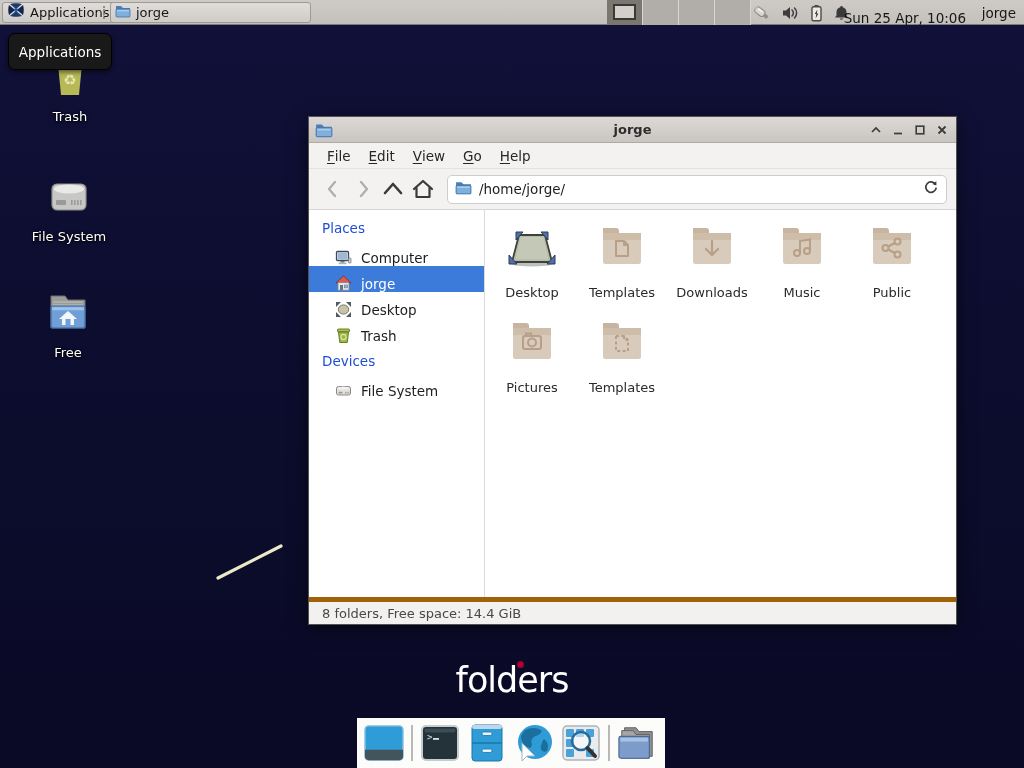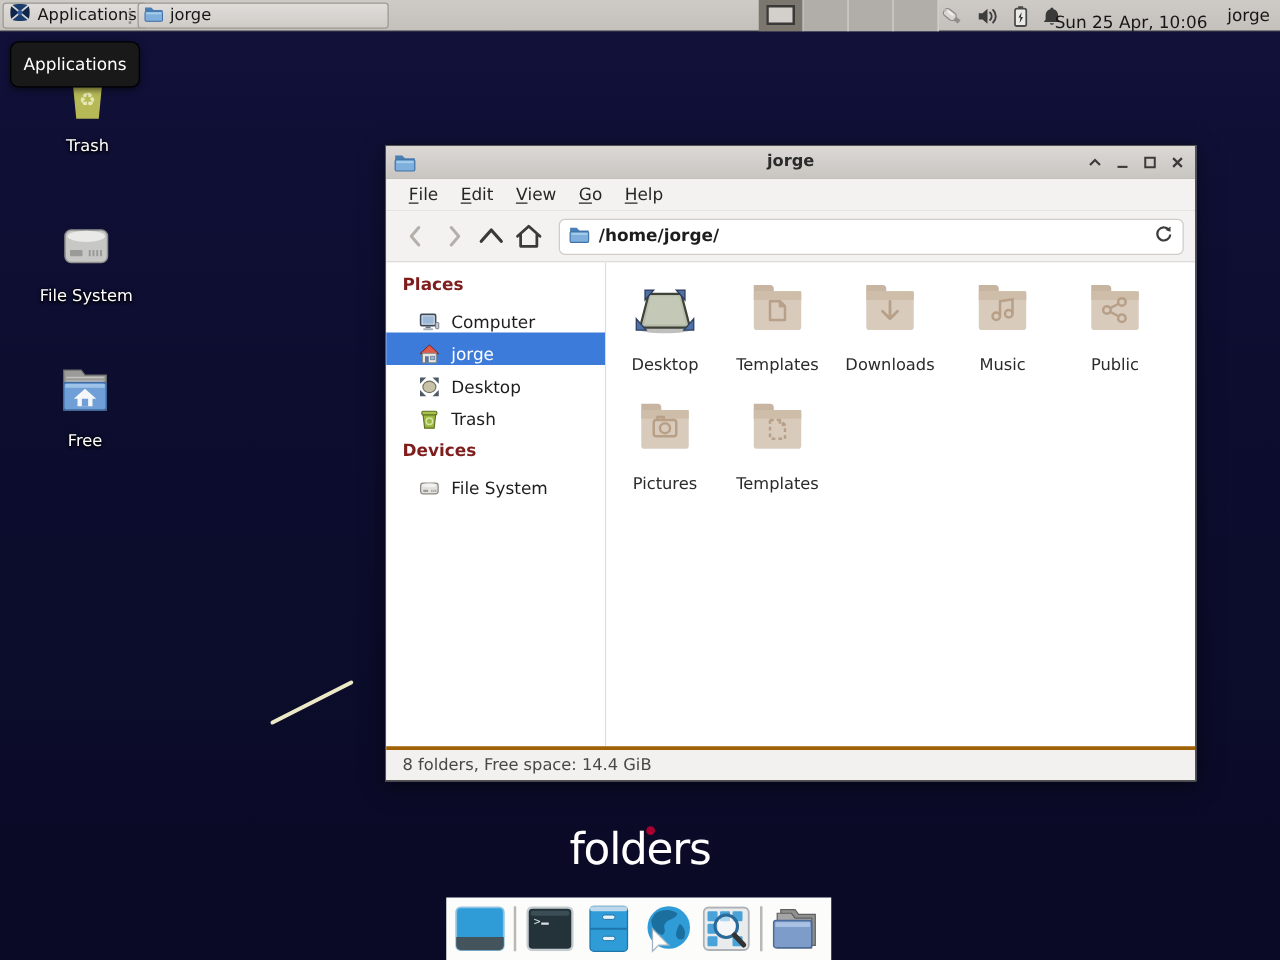--- a/index.html
+++ b/index.html
@@ -54,38 +54,38 @@
   .title { position:absolute; left:0; right:0; text-align:center; font-weight:bold;
            font-size:13px; color:#2b2b2b; }
   .tb-icon { margin-left:6px; z-index:1; display:flex; }
   .tb-btns { margin-left:auto; display:flex; z-index:1; padding-right:3px; }
   .tbb { width:22px; height:24px; display:flex; align-items:center; justify-content:center; }
   .menubar { height:26px; background:#f3f2f0; display:flex; align-items:center; padding-left:9px;
              border-bottom:1px solid #e4e2df; flex:none; font-size:13.5px; color:#262626; }
   .menu-item { padding:0 9px; height:100%; display:flex; align-items:center; }
   .menu-item u { text-decoration:underline; text-underline-offset:2px; }
   .toolbar { height:41px; background:#f3f2f0; border-bottom:1px solid #d8d6d3; flex:none;
-             display:flex; align-items:center; padding:0 9px;font-weight:bold; }
+             display:flex; align-items:center; padding:0 9px; }
   .nav-btn { width:30px; height:28px; display:flex; align-items:center; justify-content:center; }
   .pathbar { flex:1; margin-left:9px; height:29px; background:#fff; border:1px solid #cfccc9;
              border-radius:5px; display:flex; align-items:center; padding:0 7px; gap:7px; }
   .path-text { font-size:13.5px; color:#1d1d1d; flex:1; }
   .content { flex:1; display:flex; min-height:0; }
   .sidebar { width:176px; flex:none; background:#fff; border-right:1px solid #dddbd8;
              padding-top:6px; font-size:13.5px; color:#1d1d1d; }
-  .sb-header { font-weight:bold; color:#7f1d1d; padding:4px 0 4px 13px; }
+  .sb-header { font-weight:normal; color:#1d4ed8; padding:4px 0 4px 13px; }
   .sb-item { height:26px; display:flex; align-items:flex-end; gap:9px; padding-left:26px; }
   .sb-item svg { flex:none; display:block; }
   .sb-item.selected { background:#3d7bdb; color:#fff; }
   .sb-gap { height:5px; }
   .main { flex:1; background:#fff; padding:14px 0 0 2px; display:grid;
           grid-template-columns:repeat(5,90px); grid-auto-rows:95px; align-content:start; }
   .file { display:flex; flex-direction:column; align-items:center; font-size:13px; color:#2b2b2b; }
   .file svg { margin-bottom:13px; display:block; }
-  .statusbar { height:27px; flex:none; background:#f2f1ef; border-top:3px solid #a16207;
+  .statusbar { height:27px; flex:none; background:#f2f1ef; border-top:5px solid #a16207;
                display:flex; align-items:center; padding-left:13px; font-size:13px; color:#484848; }
 
   
   .debian-logo { position:absolute; left:450px; top:660px; width:124px; text-align:center;
                  color:#fff; font-size:35px; letter-spacing:-1px; z-index:3; }
   .debian-dot { position:absolute; left:67px; top:1px; width:7px; height:7px; border-radius:50%; }
 
   
   .dock { position:absolute; left:357px; top:718px; width:308px; height:50px; background:#fcfcfb;
           display:flex; align-items:center; padding:0 7px; gap:7px; z-index:20; }

